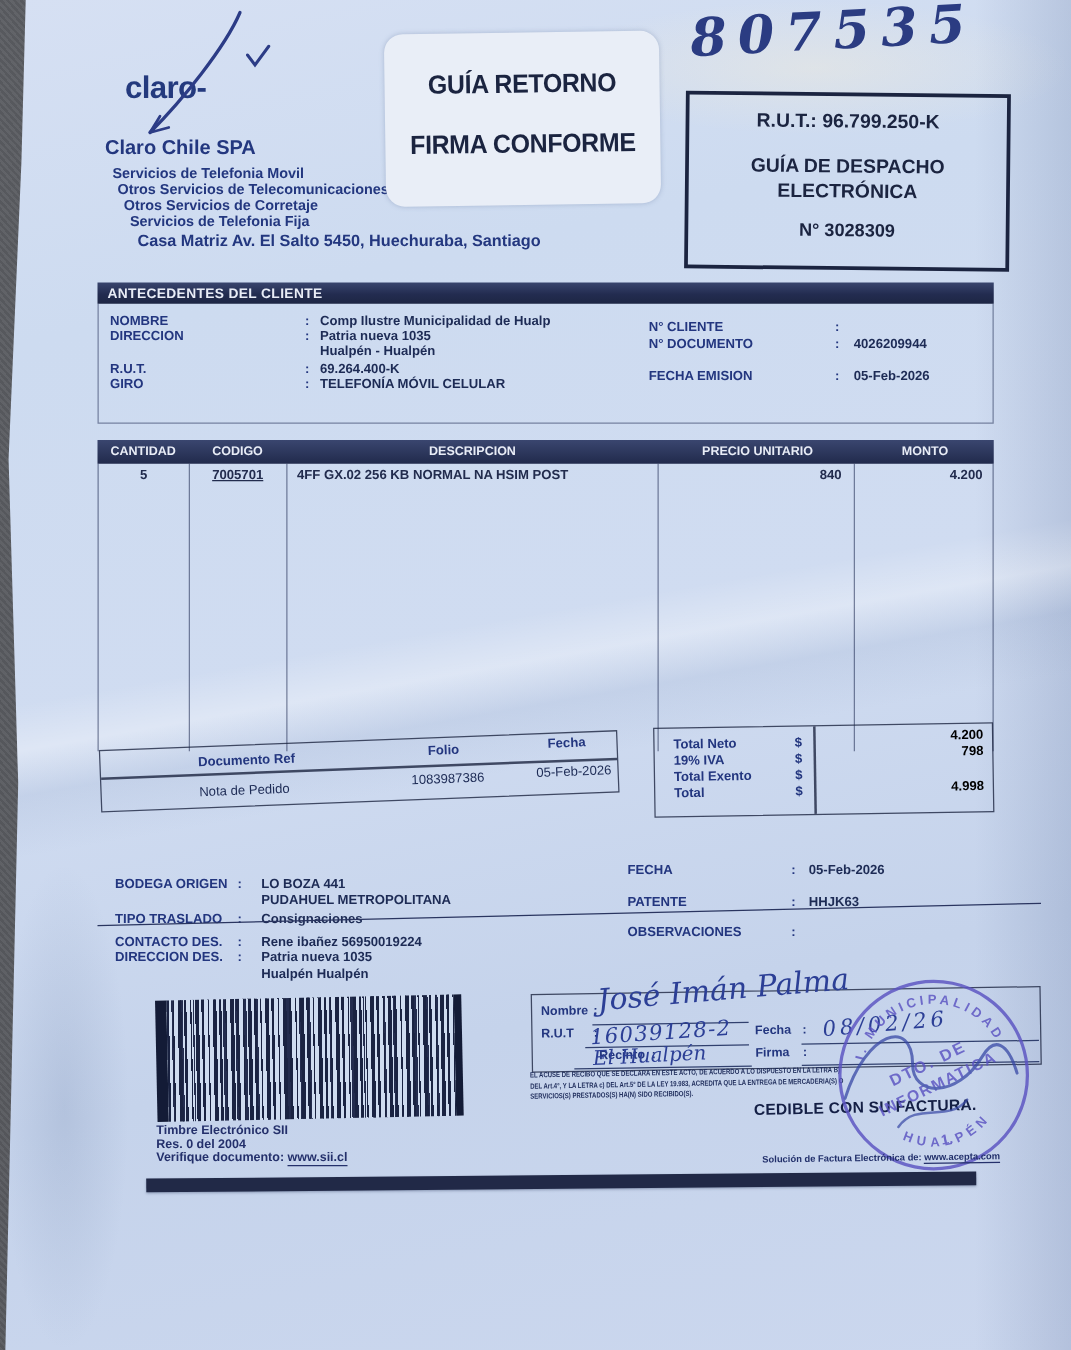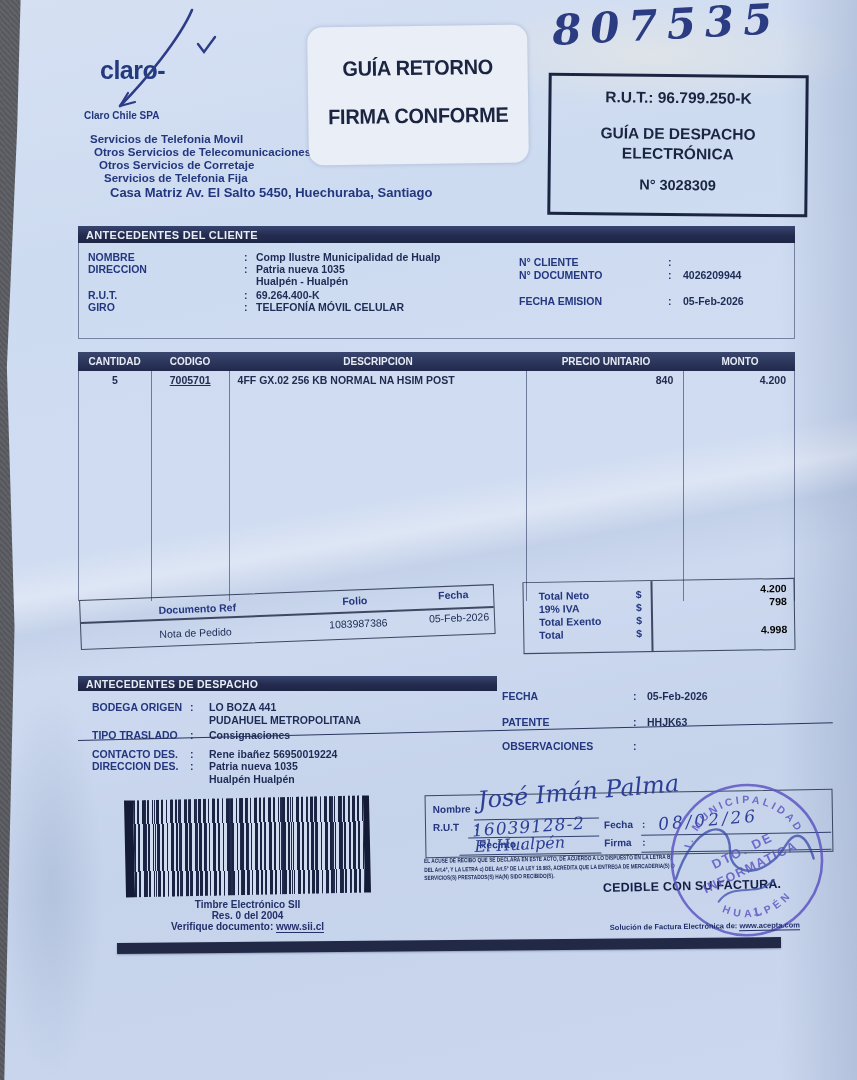--- a/index.html
+++ b/index.html
@@ -59,41 +59,41 @@
   .thinline { background:rgba(27,36,64,.8); height:1.5px; }
   .barcode {
     background-color:#cfdcf0;
     background-image:
       repeating-linear-gradient(90deg, #1a2342 0 2px, transparent 2px 5px, #1a2342 5px 6px, transparent 6px 9px, #1a2342 9px 12px, transparent 12px 14px),
       repeating-linear-gradient(90deg, transparent 0 4px, #232c4e 4px 5px, transparent 5px 11px, #232c4e 11px 13px, transparent 13px 17px),
       repeating-linear-gradient(180deg, rgba(207,220,240,0) 0 4px, rgba(207,220,240,.75) 4px 5px, rgba(207,220,240,0) 5px 9px, rgba(207,220,240,.55) 9px 10px);
     border-left:9px solid #131b36; border-right:6px solid #131b36;
     transform:rotate(-1.2deg);
   }
-  .cap { text-align:center; font-size:10px; font-weight:bold; color:#24306b; }
+  .cap { font-size:10px; font-weight:bold; color:#24306b; }
   .ulink { border-bottom:1px solid #24306b; }
   .fineprint { font-size:6px; line-height:8.5px; color:#1d2b5a; font-weight:bold;
     transform:scaleX(.8) rotate(-0.8deg); transform-origin:left top; width:292px; white-space:nowrap; }
   .rline { position:absolute; background:#2a3560; height:1.3px; }
 </style>
 </head>
 <body>
 
 <div id="canvas">
   <div class="paper"></div>
 
   <div class="abs handnum" style="left:552px; top:0px;">807535</div>
 
   <div class="abs" style="left:100px; top:56px; font-size:25px; font-weight:bold; color:#243a7e; letter-spacing:-0.5px;">claro-</div>
   <svg class="abs" style="left:80px; top:2px;" width="160" height="125" viewBox="0 0 160 125">
     <path d="M112,8 C100,36 66,78 40,104" stroke="#2c3c86" stroke-width="2.6" fill="none" stroke-linecap="round"></path>
     <path d="M40,104 l8,-13 M40,104 l15,-4" stroke="#2c3c86" stroke-width="2.2" fill="none" stroke-linecap="round"></path>
     <path d="M118,42 l6,8 l11,-15" stroke="#2c3c86" stroke-width="2.4" fill="none" stroke-linecap="round"></path>
   </svg>
-  <div class="abs blue" style="left:84px; top:110px; font-size:10px; font-weight:bold;">Claro Chile SPA</div>
+  <div class="abs blue" style="left:84px; top:110px; font-size:16px; font-weight:bold;">Claro Chile SPA</div>
   <div class="abs blue" style="left:90px; top:133px; font-size:11.5px; font-weight:bold;">Servicios de Telefonia Movil</div>
   <div class="abs blue" style="left:94px; top:146px; font-size:11.5px; font-weight:bold;">Otros Servicios de Telecomunicaciones</div>
   <div class="abs blue" style="left:99px; top:159px; font-size:11.5px; font-weight:bold;">Otros Servicios de Corretaje</div>
   <div class="abs blue" style="left:104px; top:172px; font-size:11.5px; font-weight:bold;">Servicios de Telefonia Fija</div>
   <div class="abs blue" style="left:110px; top:185px; font-size:13px; font-weight:bold;">Casa Matriz Av. El Salto 5450, Huechuraba, Santiago</div>
 
   <div class="abs sticker" style="left:308px; top:26px; width:220px; height:138px; padding-top:30px;">
     <div>GUÍA RETORNO</div>
     <div style="margin-top:24px;">FIRMA CONFORME</div>
   </div>
@@ -215,21 +215,20 @@
     </div>
     <div class="row" style="left:248px; top:27px;">
       <span class="val" style="font-weight:normal;">1083987386</span>
     </div>
     <div class="row" style="left:348px; top:25px;">
       <span class="val" style="font-weight:normal;">05-Feb-2026</span>
     </div>
   </div>
 
   <div class="abs" style="left:78px; top:676px; width:755px; height:105px;">
-    <div class="secbar" style="position:absolute; left:0; top:0; width:419px; height:15px; font-size:10.5px;">ANTECEDENTES DE DESPACHO</div>
     <div class="row dl" style="left:14px; top:25px;">
       <span class="lbl">BODEGA ORIGEN</span>
       <span class="colon">:</span>
       <span class="val">LO BOZA 441</span>
     </div>
     <div class="row dl" style="left:131px; top:38px;">
       <span class="val">PUDAHUEL   METROPOLITANA</span>
     </div>
     <div class="row dl" style="left:14px; top:53px;">
       <span class="lbl">TIPO TRASLADO</span>

